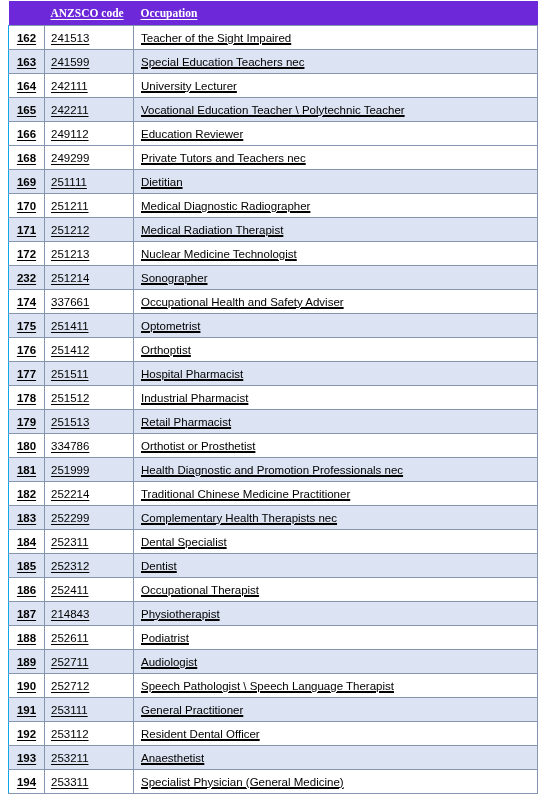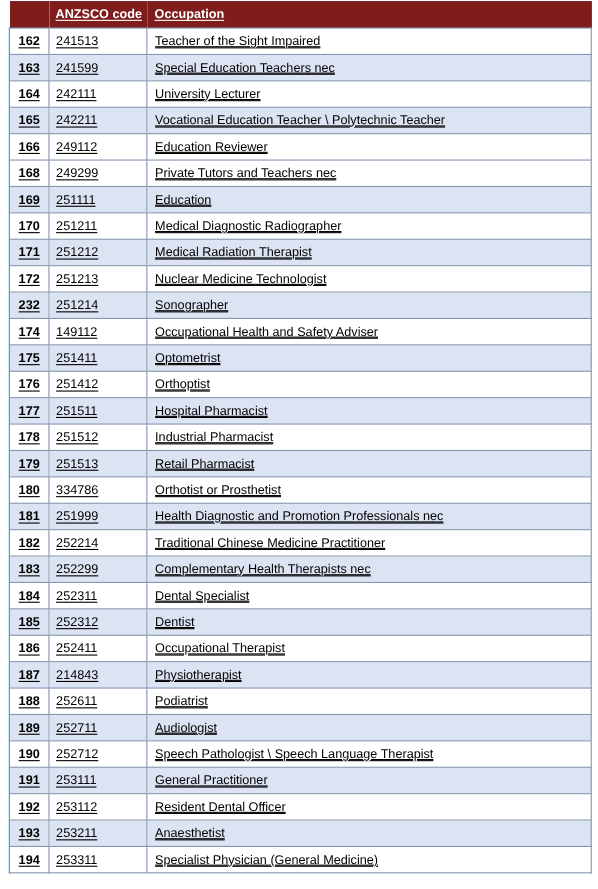--- a/index.html
+++ b/index.html
@@ -38,30 +38,31 @@
 
   thead tr.header-row {
     background: #4472C4;
     height: 24px;
   }
 
   thead th {
     padding: 0;
     margin: 0;
     border: none;
-    background: #7f1d1d;
+    background: #6d28d9;
     color: #ffffff;
     font-size: 11.5px;
     font-weight: bold;
     text-align: left;
     vertical-align: middle;
     height: 24px;
     line-height: 24px;
     white-space: nowrap;
     overflow: hidden;
+    font-family: Liberation Serif, serif;
   }
   thead th .hdr-text {
     text-decoration: underline;
     text-underline-offset: 2px;
   }
   thead th.th-idx { padding-left: 0; }
   thead th.th-code { padding-left: 6px; }
   thead th.th-occ { padding-left: 7px; margin-left: 17px; }
 
   tbody tr.data-row {
@@ -158,21 +159,21 @@
           <td class="cell-occ"><span class="u">Education Reviewer</span></td>
         </tr>
         <tr class="data-row row-odd">
           <td class="cell-idx"><span class="u">168</span></td>
           <td class="cell-code"><span class="u">249299</span></td>
           <td class="cell-occ"><span class="u">Private Tutors and Teachers nec</span></td>
         </tr>
         <tr class="data-row row-even">
           <td class="cell-idx"><span class="u">169</span></td>
           <td class="cell-code"><span class="u">251111</span></td>
-          <td class="cell-occ"><span class="u">Education</span></td>
+          <td class="cell-occ"><span class="u">Dietitian</span></td>
         </tr>
         <tr class="data-row row-odd">
           <td class="cell-idx"><span class="u">170</span></td>
           <td class="cell-code"><span class="u">251211</span></td>
           <td class="cell-occ"><span class="u">Medical Diagnostic Radiographer</span></td>
         </tr>
         <tr class="data-row row-even">
           <td class="cell-idx"><span class="u">171</span></td>
           <td class="cell-code"><span class="u">251212</span></td>
           <td class="cell-occ"><span class="u">Medical Radiation Therapist</span></td>
@@ -182,21 +183,21 @@
           <td class="cell-code"><span class="u">251213</span></td>
           <td class="cell-occ"><span class="u">Nuclear Medicine Technologist</span></td>
         </tr>
         <tr class="data-row row-even">
           <td class="cell-idx"><span class="u">232</span></td>
           <td class="cell-code"><span class="u">251214</span></td>
           <td class="cell-occ"><span class="u">Sonographer</span></td>
         </tr>
         <tr class="data-row row-odd">
           <td class="cell-idx"><span class="u">174</span></td>
-          <td class="cell-code"><span class="u">149112</span></td>
+          <td class="cell-code"><span class="u">337661</span></td>
           <td class="cell-occ"><span class="u">Occupational Health and Safety Adviser</span></td>
         </tr>
         <tr class="data-row row-even">
           <td class="cell-idx"><span class="u">175</span></td>
           <td class="cell-code"><span class="u">251411</span></td>
           <td class="cell-occ"><span class="u">Optometrist</span></td>
         </tr>
         <tr class="data-row row-odd">
           <td class="cell-idx"><span class="u">176</span></td>
           <td class="cell-code"><span class="u">251412</span></td>

